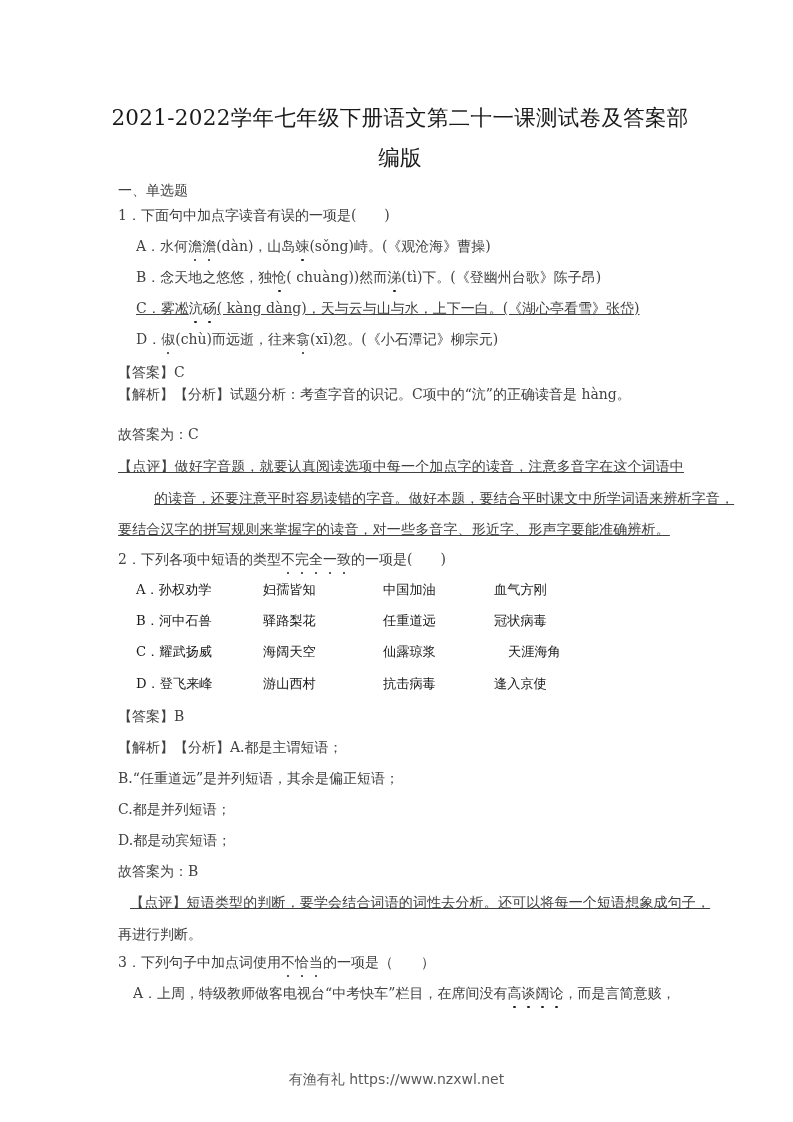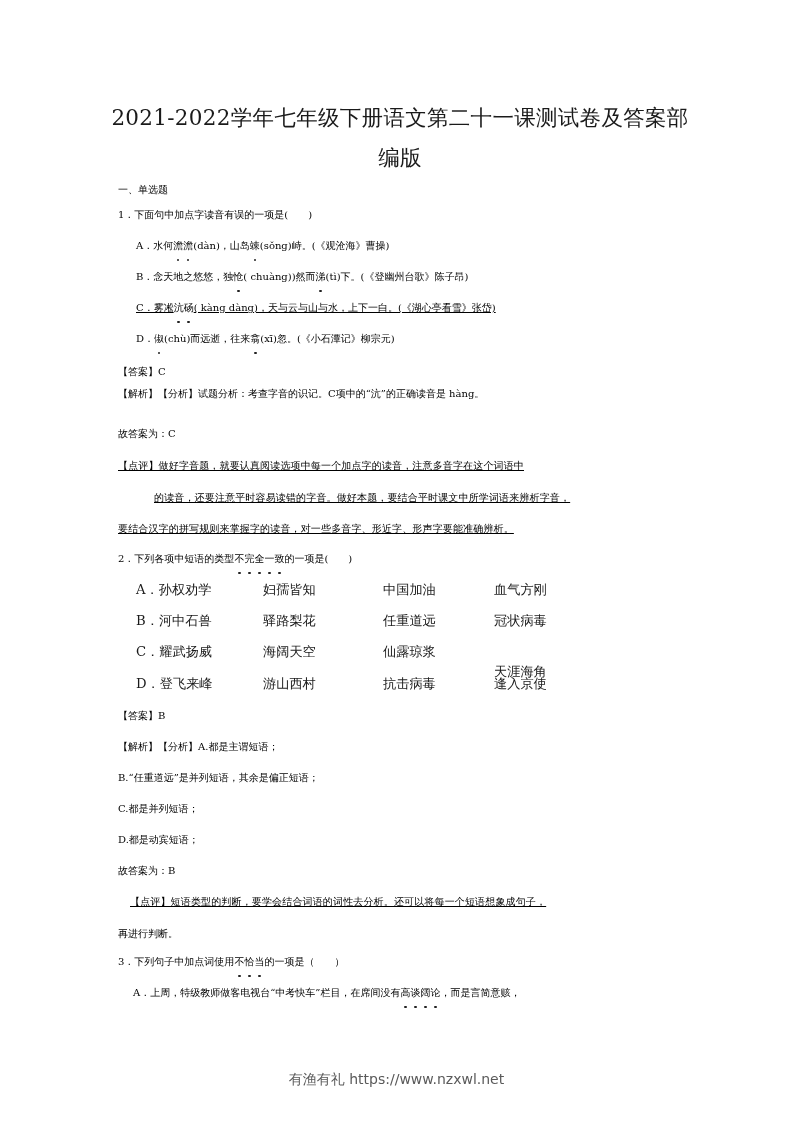--- a/index.html
+++ b/index.html
@@ -8,22 +8,22 @@
     font-family: "DejaVu Serif", "Liberation Serif", serif;
     color: #1a1a1a;
   }
   .page { position: absolute; left: 0; top: 0; width: 704px; height: 1122px; }
   .title {
     position: absolute; left: 100px; width: 600px; text-align: center;
     font-size: 21.5px; line-height: 40px; letter-spacing: 0.3px;
     color: #1a1a1a;
   }
   .line {
-    position: absolute; left: 118px; font-size: 10px; line-height: 20px;
-    white-space: nowrap; color: #000000;
+    position: absolute; left: 118px; font-size: 14px; line-height: 20px;
+    white-space: nowrap; color: #404040;
   }
   .opt { left: 136px; }
   .wide { letter-spacing: 0.15px; text-decoration: underline; }
   .dot { position: relative; display: inline-block; }
   .dot::after {
     content: ""; position: absolute; left: 50%; bottom: -5px;
     width: 2.5px; height: 2.5px; margin-left: -1.25px; border-radius: 50%;
     background: #222;
   }
   .grid { position: absolute; left: 136px; font-size: 13.2px; line-height: 20px; }
@@ -82,21 +82,21 @@
   <div class="grid" style="top:611px;">
     <span style="left:0;">B．河中石兽</span>
     <span style="left:127px;">驿路梨花</span>
     <span style="left:247px;">任重道远</span>
     <span style="left:358px;">冠状病毒</span>
   </div>
   <div class="grid" style="top:642px;">
     <span style="left:0;">C．耀武扬威</span>
     <span style="left:127px;">海阔天空</span>
     <span style="left:247px;">仙露琼浆</span>
-    <span style="left:358px;margin-top:20px;">天涯海角</span>
+    <span style="left:372px;">天涯海角</span>
   </div>
   <div class="grid" style="top:674px;">
     <span style="left:0;">D．登飞来峰</span>
     <span style="left:127px;">游山西村</span>
     <span style="left:247px;">抗击病毒</span>
     <span style="left:358px;">逢入京使</span>
   </div>
 
   <div class="line" style="top:706px;">【答案】B</div>
   <div class="line" style="top:737px;">【解析】【分析】A.都是主谓短语；</div>

